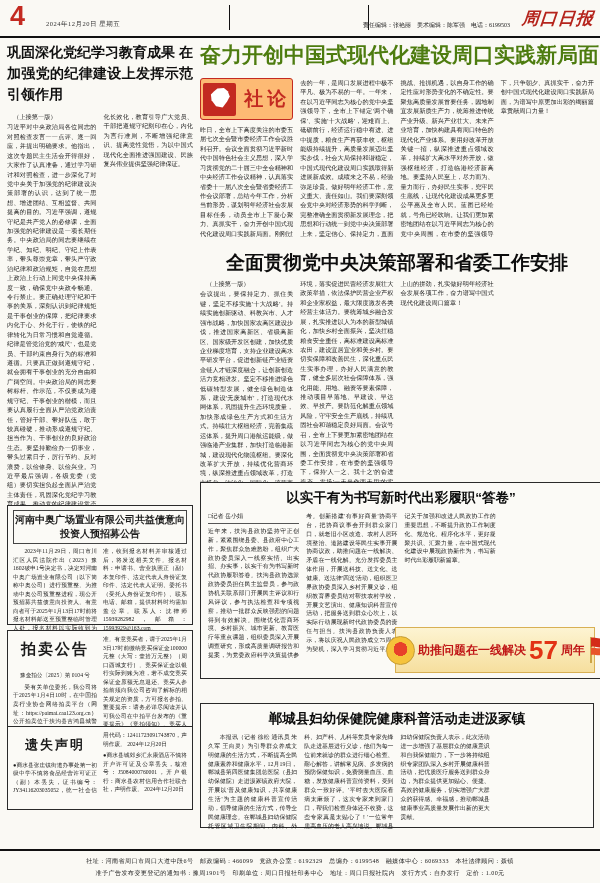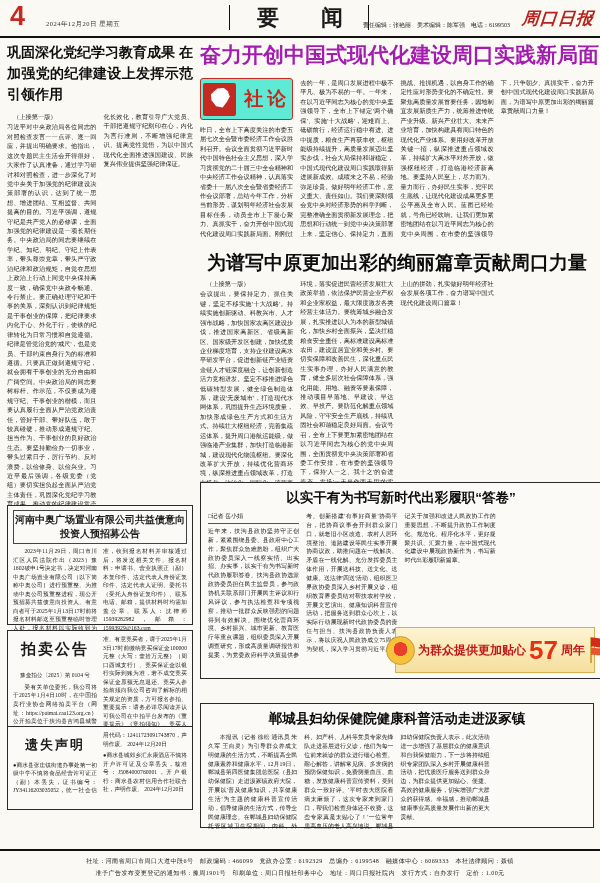--- a/index.html
+++ b/index.html
@@ -16,23 +16,23 @@
   .masthead{position:absolute;right:6px;top:7px;font-size:17px;font-weight:900;color:#b5241c;font-style:italic;transform:skewX(-5deg);letter-spacing:1px;}
   
   .jtext{font-size:6.2px;line-height:1.52;text-align:justify;color:#222;}
   .jump{text-indent:1em;margin-bottom:1px;}
   
   .left-art{position:absolute;left:7px;top:42px;width:186px;}
   .left-title{font-family:"Liberation Sans",sans-serif;font-weight:900;font-size:14px;line-height:1.5;text-align:justify;color:#101010;}
   .left-body{margin-top:7px;height:403px;column-count:2;column-gap:7px;column-fill:auto;overflow:hidden;text-indent:2em;}
   .left-body .jump{text-indent:1em;}
   
-  .main-head{position:absolute;left:200px;top:41px;width:394px;text-align:center;font-family:"Liberation Sans",sans-serif;font-weight:900;font-size:21px;white-space:nowrap;color:#a21caf;}
+  .main-head{position:absolute;left:200px;top:41px;width:394px;text-align:center;font-family:"Liberation Sans",sans-serif;font-weight:900;font-size:21px;white-space:nowrap;color:#4d7c0f;}
   .editorial{position:absolute;left:200px;top:78px;width:394px;height:165px;column-count:4;column-gap:7px;column-fill:auto;overflow:hidden;text-indent:2em;}
-  .shelun-badge{height:40px;text-indent:0;margin:0 0 5px;border:1.5px solid #c32a21;border-radius:3px;display:flex;align-items:center;background:#5eead4;}
+  .shelun-badge{height:40px;text-indent:0;margin:0 0 5px;border:1.5px solid #c32a21;border-radius:3px;display:flex;align-items:center;background:#fdba74;}
   .badge-sq{width:33px;height:33px;margin:2px;background:#c32a21;border-radius:2px;flex:none;display:flex;align-items:center;justify-content:center;}
   .badge-txt{flex:1;text-align:center;color:#c32a21;font-weight:900;font-size:19px;letter-spacing:4px;text-indent:4px;}
   .plen-title{position:absolute;left:200px;top:250px;width:394px;text-align:center;font-family:"Liberation Sans",sans-serif;font-weight:900;font-size:19px;white-space:nowrap;color:#0d0d0d;}
   .plen-body{position:absolute;left:200px;top:279px;width:394px;height:217px;column-count:4;column-gap:7px;column-fill:auto;overflow:hidden;text-indent:2em;}
   
   .nbox{position:absolute;border:1px solid #2a2a2a;box-sizing:border-box;background:#fbfaf6;padding:4px 5px;}
   .zh-box{left:7px;top:505px;width:186px;height:120px;}
   .zh-title{border:1px solid #444;font-family:"Liberation Sans",sans-serif;font-weight:700;font-size:10px;text-align:center;padding:2px 1px;margin-bottom:3px;}
   .zh-body{height:90px;column-count:2;column-gap:6px;column-fill:auto;overflow:hidden;font-size:5.7px;line-height:1.5;text-align:justify;text-indent:2em;}
   .auc-box{left:7px;top:630px;width:186px;height:127px;}
@@ -63,21 +63,20 @@
 </style>
 </head>
 <body>
 
 <div id="page">
 
   <div class="hdr">
     <div class="page-num">4</div>
     <div class="page-date">2024年12月20日 星期五</div>
     <div class="vbar l"></div>
-    <div class="section-title">要　闻</div>
     <div class="vbar r"></div>
     <div class="editors">责任编辑：张艳丽　美术编辑：陈军强　电话：6199503</div>
     <div class="masthead">周口日报</div>
   </div>
 
   <div class="left-art">
     <div class="left-title">巩固深化党纪学习教育成果 在加强党的纪律建设上发挥示范引领作用</div>
     <div class="left-body jtext">
       <div class="jump">（上接第一版）</div>
       <span>习近平对中央政治局各位同志的对照检查发言一一点评、逐一回应，并提出明确要求。他指出，这次专题民主生活会开得很好，大家作了认真准备，通过学习研讨和对照检查，进一步深化了对党中央关于加强党的纪律建设决策部署的认识，达到了统一思想、增进团结、互相监督、共同提高的目的。习近平强调，遵规守纪是共产党人的必修课，全面加强党的纪律建设是一项长期任务。中央政治局的同志要继续在学纪、知纪、明纪、守纪上作表率，带头尊崇党章，带头严守政治纪律和政治规矩，自觉在思想上政治上行动上同党中央保持高度一致，确保党中央政令畅通、令行禁止。要正确处理守纪和干事的关系，深刻认识到纪律规矩是干事创业的保障，把纪律要求内化于心、外化于行，使铁的纪律转化为日常习惯和自觉遵循。纪律是管党治党的'戒尺'，也是党员、干部约束自身行为的标准和遵循。只要真正做到遵规守纪，就会拥有干事创业的充分自由和广阔空间。中央政治局的同志要树标杆、作示范，不仅要成为遵规守纪、干事创业的楷模，而且要认真履行全面从严治党政治责任，管好干部、带好队伍，敢于较真碰硬，推动形成遵规守纪、担当作为、干事创业的良好政治生态。要坚持勤俭办一切事业，带头过紧日子，厉行节约、反对浪费，以俭修身、以俭兴业。习近平最后强调，各级党委（党组）要切实担负起全面从严治党主体责任，巩固深化党纪学习教育成果，推动党的纪律建设常态化长效化，教育引导广大党员、干部把遵规守纪刻印在心，内化为言行准则，不断增强纪律意识、提高党性觉悟，为以中国式现代化全面推进强国建设、民族复兴伟业提供坚强纪律保证。</span>
@@ -91,21 +90,21 @@
       <div class="badge-sq">
         <svg width="26" height="26" viewBox="0 0 20 20">
             <path d="M8,2 L13,1.5 L16,4 L17.5,8 L15.5,12 L12,16.5 L7,15.5 L3.5,11 L3,6.5 L5.5,4 Z" fill="#ffffff"></path>
           </svg>
       </div>
       <div class="badge-txt">社论</div>
     </div>
     <span>昨日，全市上下高度关注的市委五届七次全会暨市委经济工作会议胜利召开。会议全面贯彻习近平新时代中国特色社会主义思想，深入学习贯彻党的二十届三中全会精神和中央经济工作会议精神，认真落实省委十一届八次全会暨省委经济工作会议部署，总结今年工作，分析当前形势，谋划明年经济社会发展目标任务，动员全市上下凝心聚力、真抓实干，奋力开创中国式现代化建设周口实践新局面。刚刚过去的一年，是周口发展进程中极不平凡、极为不易的一年。一年来，在以习近平同志为核心的党中央坚强领导下，全市上下锚定'两个确保'、实施'十大战略'，迎难而上、砥砺前行，经济运行稳中有进、进中提质，粮食生产再获丰收，枢纽能级持续提升，高质量发展迈出坚实步伐，社会大局保持和谐稳定，中国式现代化建设周口实践取得新进展新成效。成绩来之不易，经验弥足珍贵。做好明年经济工作，意义重大、责任如山。我们要深刻领会党中央对经济形势的科学判断，完整准确全面贯彻新发展理念，把思想和行动统一到党中央决策部署上来，坚定信心、保持定力，直面挑战、抢抓机遇，以自身工作的确定性应对形势变化的不确定性。要聚焦高质量发展首要任务，因地制宜发展新质生产力，统筹推进传统产业升级、新兴产业壮大、未来产业培育，加快构建具有周口特色的现代化产业体系。要用好改革开放关键一招，纵深推进重点领域改革，持续扩大高水平对外开放，做强枢纽经济，打造临港经济新高地。要坚持人民至上，尽力而为、量力而行，办好民生实事，兜牢民生底线，让现代化建设成果更多更公平惠及全市人民。蓝图已经绘就，号角已经吹响。让我们更加紧密地团结在以习近平同志为核心的党中央周围，在市委的坚强领导下，只争朝夕、真抓实干，奋力开创中国式现代化建设周口实践新局面，为谱写中原更加出彩的绚丽篇章贡献周口力量！</span>
   </div>
 
-  <div class="plen-title">为谱写中原更加出彩的绚丽篇章贡献周口力量</div>
+  <div class="plen-title">全面贯彻党中央决策部署和省委工作安排</div>
   <div class="plen-body jtext">
     <div class="jump">（上接第一版）</div>
     <span>会议提出，要保持定力、抓住关键，坚定不移实施'十大战略'。持续实施创新驱动、科教兴市、人才强市战略，加快国家农高区建设步伐，推进国家高新区、省级高新区、国家级开发区创建，加快优质企业梯度培育，支持企业建设高水平研发平台，促进创新链产业链资金链人才链深度融合，让创新创造活力竞相迸发。坚定不移推进绿色低碳转型发展，健全绿色制造体系，建设'无废城市'，打造现代水网体系，巩固提升生态环境质量，加快形成绿色生产方式和生活方式。持续壮大枢纽经济，完善集疏运体系，提升周口港航运能级，做强临港产业集群，加快打造临港新城，建设现代化物流枢纽。要深化改革扩大开放，持续优化营商环境，纵深推进重点领域改革，打造市场化、法治化、国际化一流营商环境，落实促进民营经济发展壮大政策举措，依法保护民营企业产权和企业家权益，最大限度激发各类经营主体活力。要统筹城乡融合发展，扎实推进以人为本的新型城镇化，加快乡村全面振兴，坚决扛稳粮食安全重任，高标准建设高标准农田，建设宜居宜业和美乡村。要切实保障和改善民生，深化重点民生实事办理，办好人民满意的教育，健全多层次社会保障体系，强化用能、用地、融资等要素保障，推动项目早落地、早建设、早达效、早投产。要防范化解重点领域风险，守牢安全生产底线，持续巩固社会和谐稳定良好局面。会议号召，全市上下要更加紧密地团结在以习近平同志为核心的党中央周围，全面贯彻党中央决策部署和省委工作安排，在市委的坚强领导下，保持'人一之、我十之'的奋进姿态，发扬'一天当作两天用'的实干精神，以只争朝夕的干劲、滚石上山的拼劲，扎实做好明年经济社会发展各项工作，奋力谱写中国式现代化建设周口篇章！</span>
   </div>
 
   <div class="nbox zh-box">
     <div class="zh-title">河南中奥广场置业有限公司共益债意向投资人预招募公告</div>
     <div class="zh-body">
       <span>2023年11月29日，周口市川汇区人民法院作出（2023）豫1602破申1号决定书，决定对河南中奥广场置业有限公司（以下简称中奥公司）进行预重整。为推动中奥公司预重整进程，现公开预招募共益债意向投资人。有意向者可于2025年1月13日17时前将报名材料邮送至预重整临时管理人处，报名材料以实际收到为准，收到报名材料并审核通过后，将发送相关文件。报名材料：申请书、营业执照正（副）本复印件、法定代表人身份证复印件、法定代表人证明、委托书（受托人身份证复印件）、联系电话、邮箱，提供材料时均需加盖公章。联系人：沈律师 15939282982，邮箱：15993929@163.com。</span>
       
@@ -132,21 +131,21 @@
   </div>
 
   <div class="art-box perf-box">
     <div class="box-title">以实干有为书写新时代出彩履职“答卷”</div>
     <div class="perf-body">
       <div class="byline">□记者 岳小娟</div>
       <span>近年来，扶沟县政协坚持守正创新，紧紧围绕县委、县政府中心工作，聚焦群众急难愁盼，组织广大政协委员深入一线察实情、出实招、办实事，以实干有为书写新时代政协履职答卷。扶沟县政协选派政协委员担任民主监督员，参与政协机关联系部门开展民主评议和行风评议，参与执法检查和专项视察，推动一批群众反映强烈的问题得到有效解决。围绕优化营商环境、乡村振兴、城市更新、教育医疗等重点课题，组织委员深入开展调查研究，形成高质量调研报告和提案，为党委政府科学决策提供参考。创新搭建'有事好商量'协商平台，把协商议事会开到群众家门口，就老旧小区改造、农村人居环境整治、道路建设等民生实事开展协商议政，助推问题在一线解决、矛盾在一线化解。充分发挥委员主体作用，开展送科技、送文化、送健康、送法律'四送'活动，组织医卫界政协委员深入乡村开展义诊，组织教育界委员结对帮扶农村学校，开展文艺演出、健康知识科普宣传活动，把服务送到群众心坎上，以实际行动展现新时代政协委员的责任与担当。扶沟县政协负责人表示，将以庆祝人民政协成立75周年为契机，深入学习贯彻习近平总书记关于加强和改进人民政协工作的重要思想，不断提升政协工作制度化、规范化、程序化水平，更好凝聚共识、汇聚力量，在中国式现代化建设中展现政协新作为，书写新时代出彩履职新篇章。</span>
     </div>
     <div class="banner">
       <div class="emblem"></div>
-      <span class="banner-pre">为群众提供更加贴心</span>
+      <span class="banner-pre">助推问题在一线解决</span>
       <span class="banner-num">57</span>
       <span class="banner-post">周年</span>
       <svg class="flag" width="16" height="30" viewBox="0 0 16 30">
         <path d="M3 2 v26" stroke="#b98a1e" stroke-width="1.4"></path>
         <path d="M3 3 C7 1.4,10 4.6,14.5 3 L14.5 12 C10 13.6,7 10.4,3 12 Z" fill="#d42b18"></path>
         <path d="M3 13 C6.4 11.8,9 14.2,12.5 13 L12.5 20 C9 21.2,6.4 18.8,3 20 Z" fill="#e8542c"></path>
       </svg>
     </div>
   </div>
 

